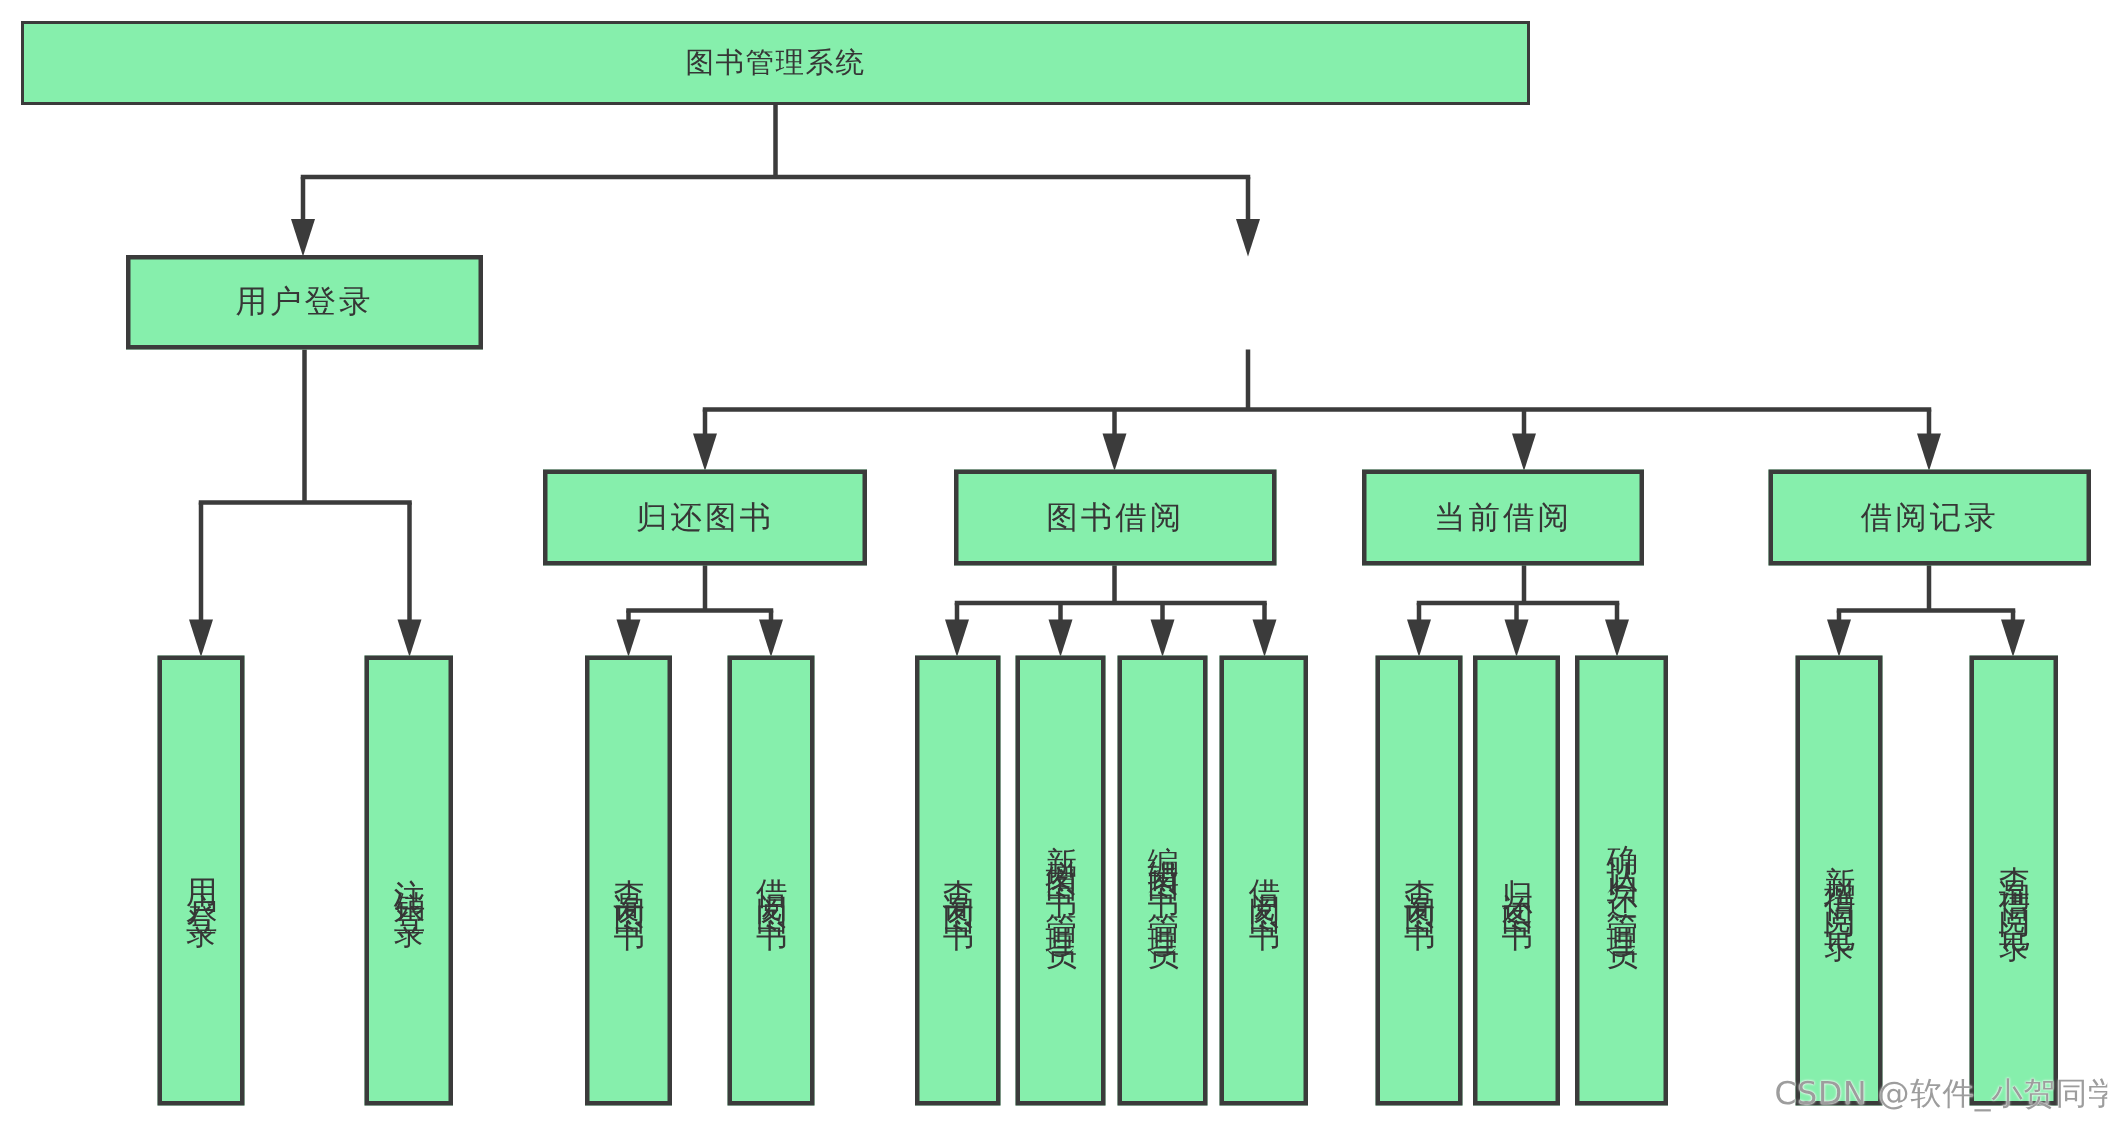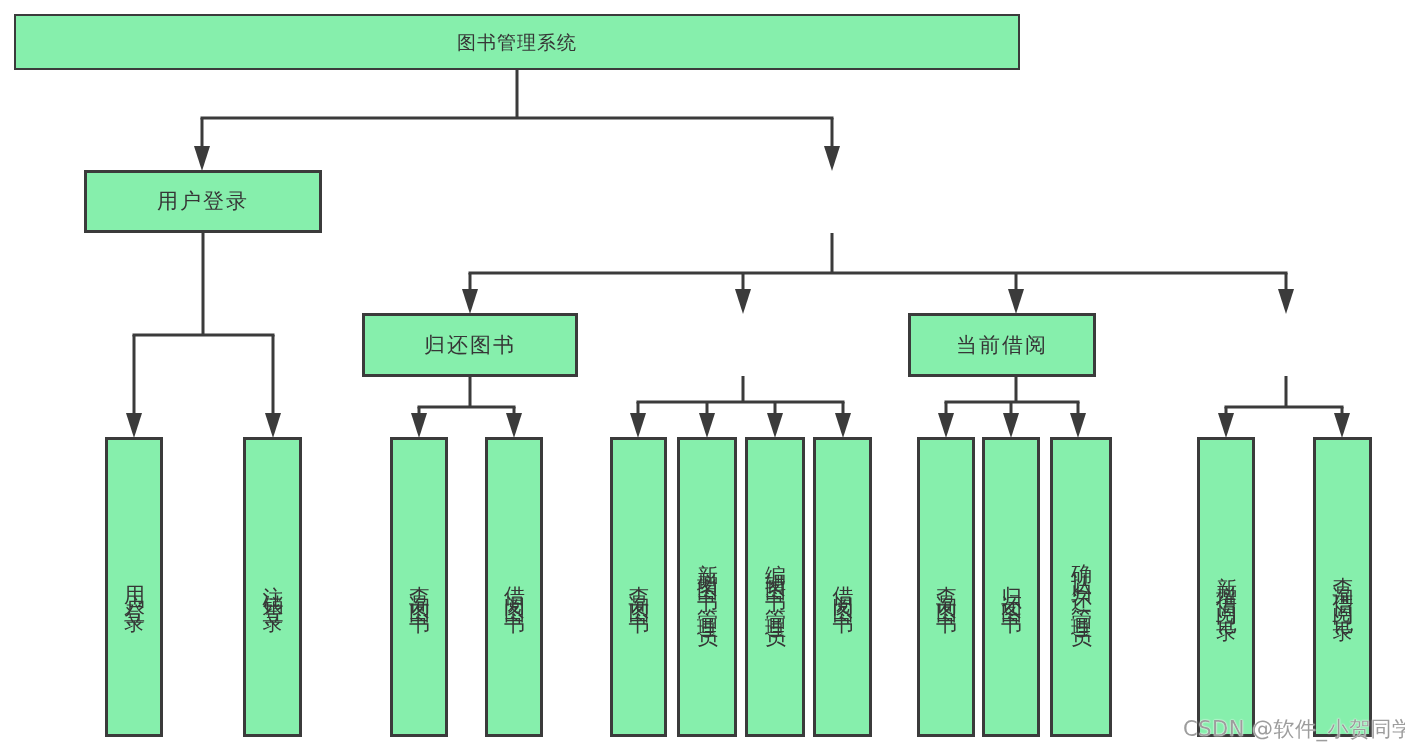--- a/index.html
+++ b/index.html
@@ -104,22 +104,28 @@
     <span class="label">图书管理系统</span>
   </div>
 
   <div class="node hbox" style="left:84px;top:170px;width:238px;height:63px">
     <span class="label">用户登录</span>
   </div>
 
   <div class="node hbox" style="left:362px;top:313px;width:216px;height:64px">
     <span class="label">归还图书</span>
   </div>
+  <div class="node hbox" style="left:636px;top:313px;width:215px;height:64px">
+    <span class="label">图书借阅</span>
+  </div>
   <div class="node hbox" style="left:908px;top:313px;width:188px;height:64px">
     <span class="label">当前借阅</span>
+  </div>
+  <div class="node hbox" style="left:1179px;top:313px;width:215px;height:64px">
+    <span class="label">借阅记录</span>
   </div>
 
   <div class="node vbox" style="left:105px;top:437px;width:58px;height:300px">
     <span class="label">用户登录</span>
   </div>
   <div class="node vbox" style="left:243px;top:437px;width:59px;height:300px">
     <span class="label">注销登录</span>
   </div>
 
   <div class="node vbox" style="left:390px;top:437px;width:58px;height:300px">

